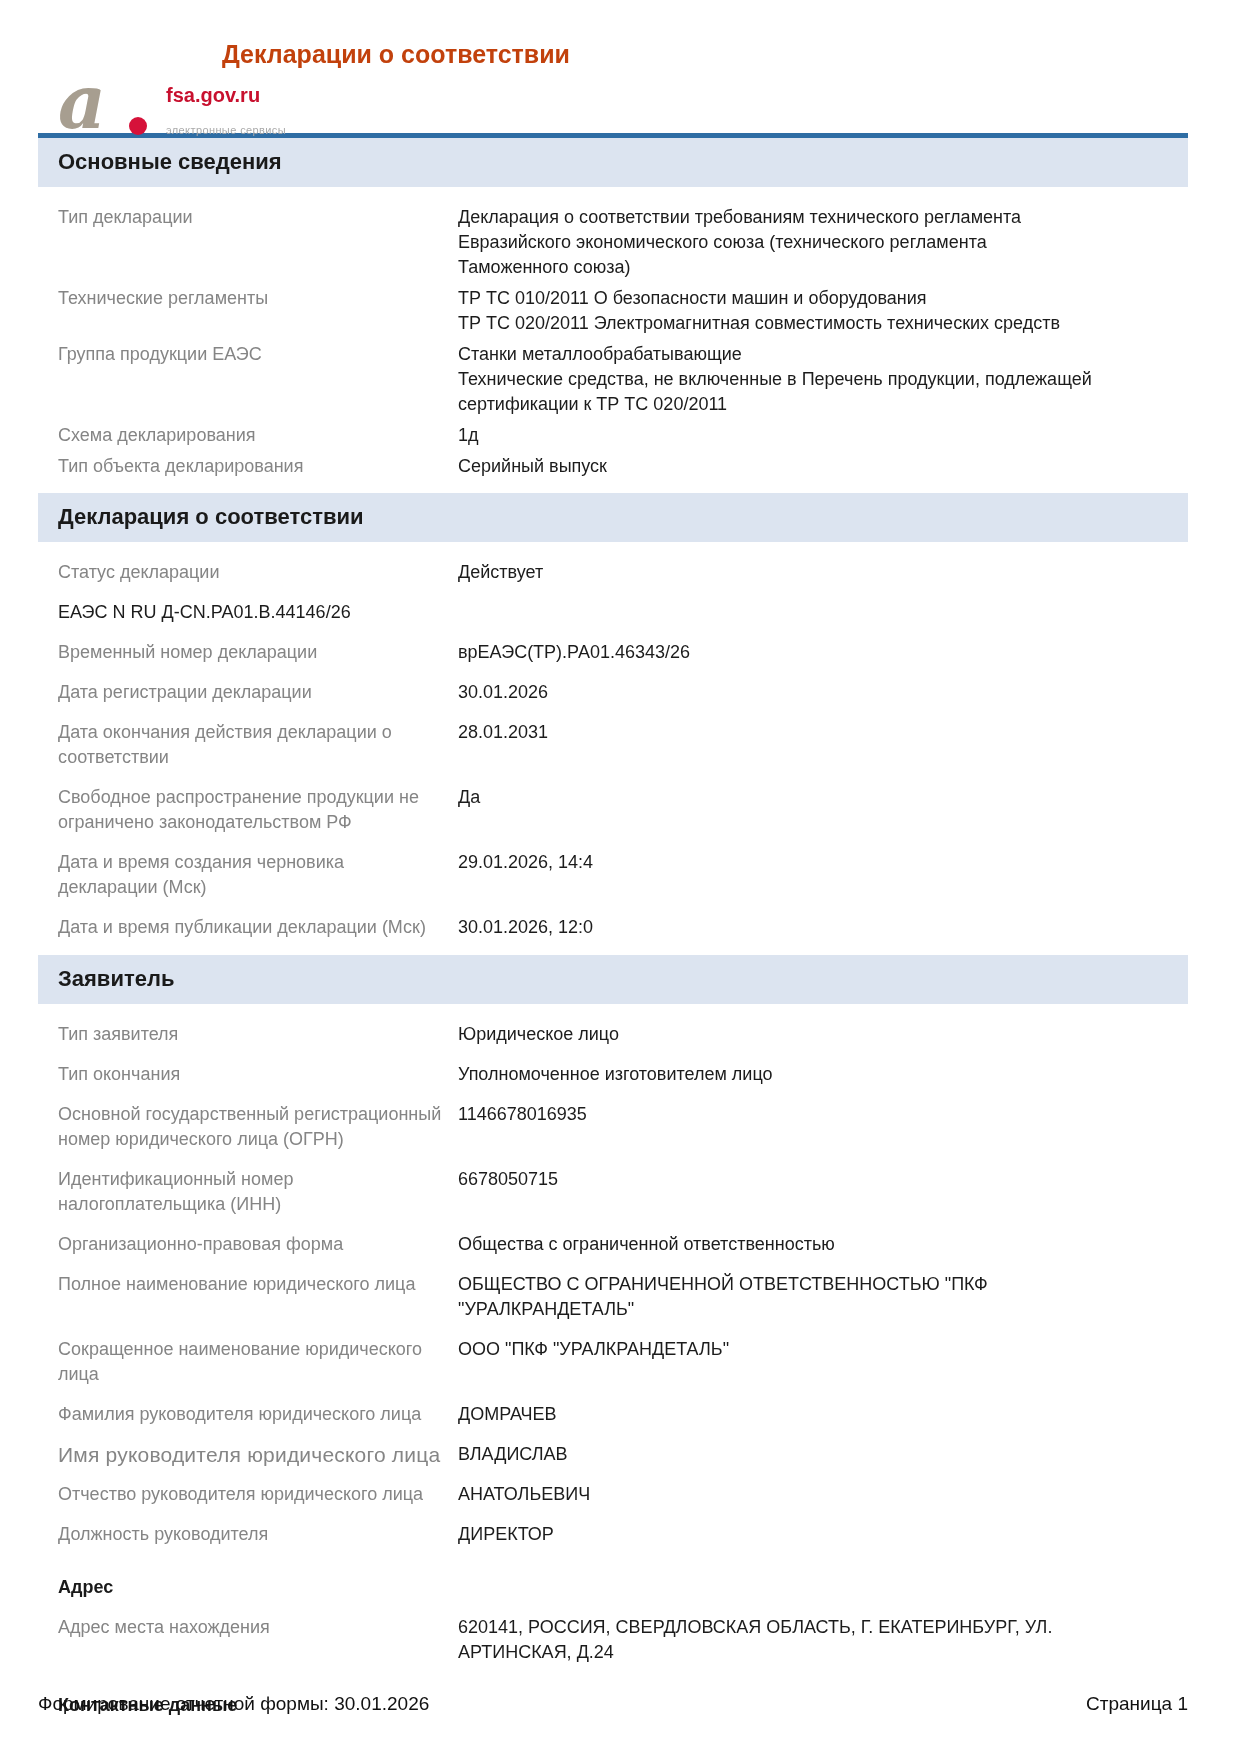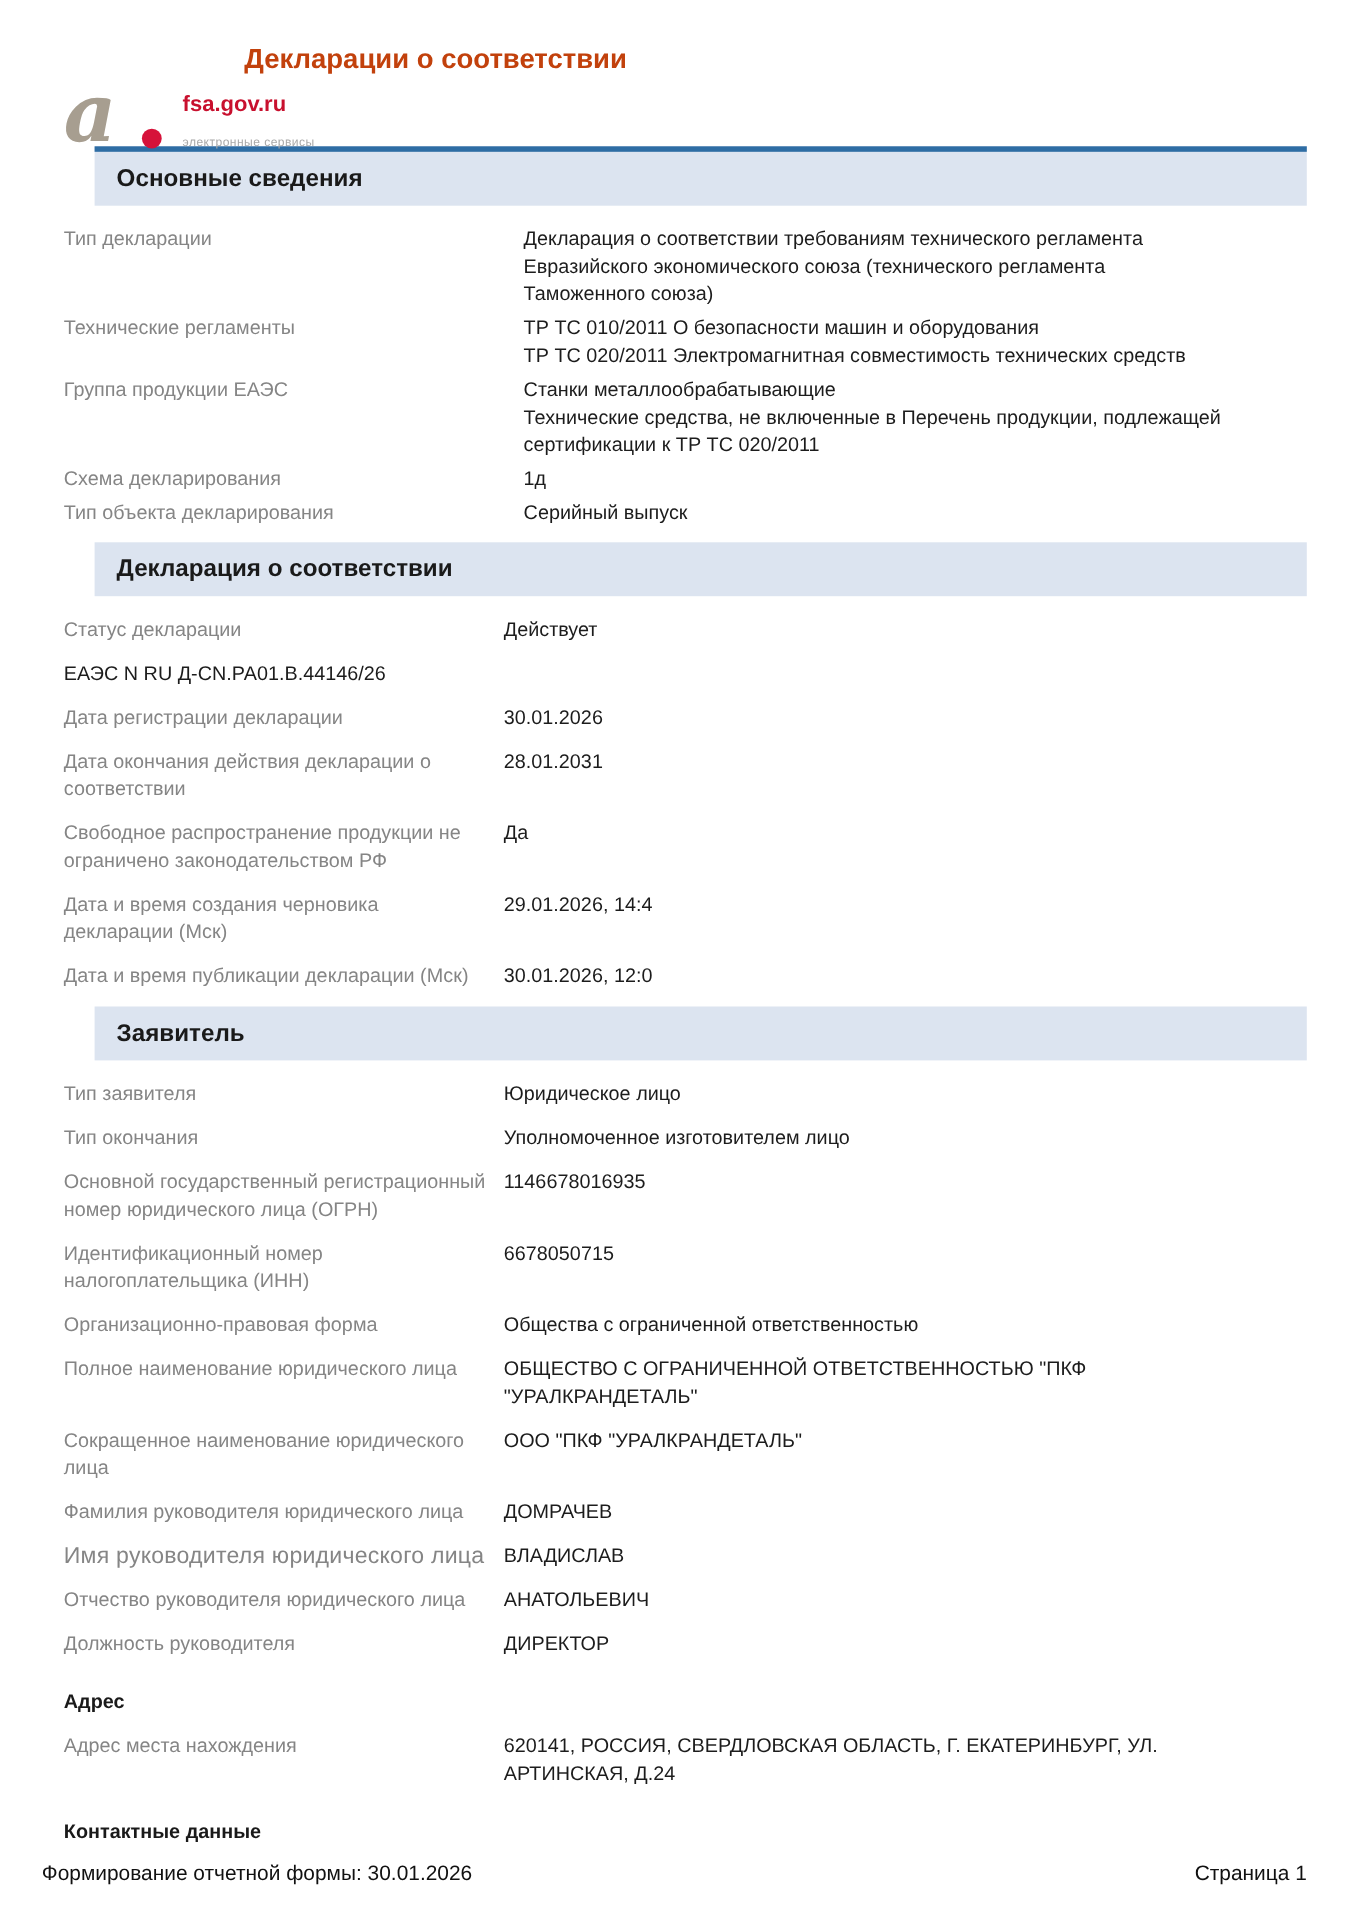--- a/index.html
+++ b/index.html
@@ -28,29 +28,28 @@
   .logo-brand{font-size:20px;font-weight:bold;color:var(--brand-red);line-height:1.05;margin-top:45px;}
   .logo-tagline{font-size:11px;color:#a9a9a9;letter-spacing:.4px;margin-top:18px;}
   .doc-title{position:absolute;left:184px;top:40px;font-size:25px;font-weight:bold;color:#c2410c;}
 
   
   .section-band{
     background:var(--band-bg);
     padding:11px 20px 12px 20px;
     font-size:22px;font-weight:bold;color:#1a1a1a;
     margin-bottom:18px;
-    margin-left:48px;
   }
   .section-band.first{border-top:5px solid var(--accent-blue);}
   .section{margin-bottom:6px;}
   .section + .section .section-band{margin-top:14px;}
 
   .rows{padding:0 20px;}
   .row{display:flex;align-items:flex-start;margin-bottom:15px;}
-  .rows.tight .row{margin-bottom:6px;gap:18px;}
+  .rows.tight .row{margin-bottom:6px;}
   .label{
     flex:0 0 400px;font-size:18px;line-height:25px;color:var(--label-gray);
     padding-right:14px;
   }
   .label.label-large{font-size:21px;line-height:25px;letter-spacing:.2px;}
   .values{flex:0 0 640px;max-width:640px;}
   .value{font-size:18px;line-height:25px;color:var(--value-black);}
   .subheader{
     font-size:18px;font-weight:bold;color:#1a1a1a;
     margin:28px 0 16px 0;line-height:24px;
@@ -128,20 +127,26 @@
           <div class="values">
             <div class="value">Действует</div>
           </div>
         </div>
         <div class="row">
           <div class="values">
             <div class="value">ЕАЭС N RU Д-CN.РА01.В.44146/26</div>
           </div>
         </div>
         <div class="row">
+          <div class="label">Временный номер декларации</div>
+          <div class="values">
+            <div class="value">врЕАЭС(ТР).РА01.46343/26</div>
+          </div>
+        </div>
+        <div class="row">
           <div class="label">Дата регистрации декларации</div>
           <div class="values">
             <div class="value">30.01.2026</div>
           </div>
         </div>
         <div class="row">
           <div class="label">Дата окончания действия декларации о соответствии</div>
           <div class="values">
             <div class="value">28.01.2031</div>
           </div>

